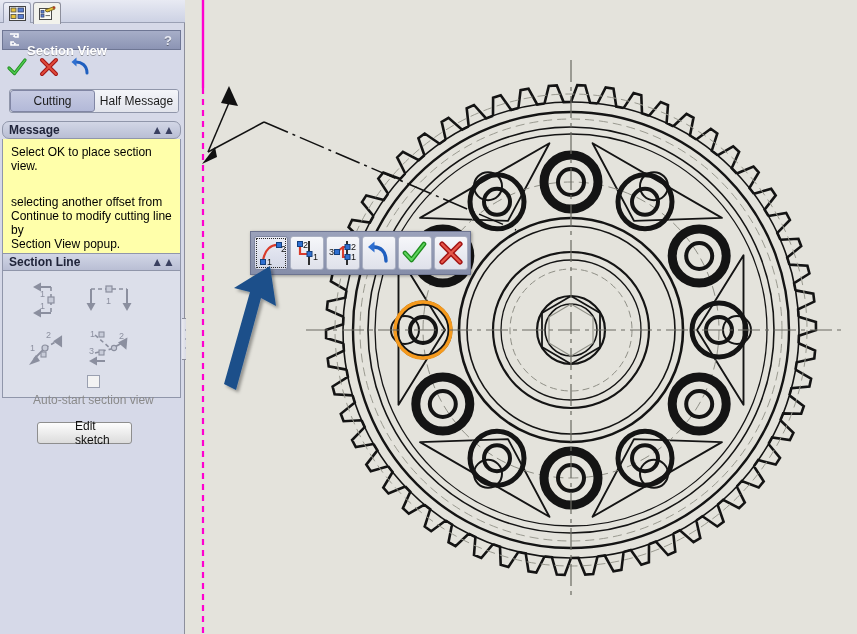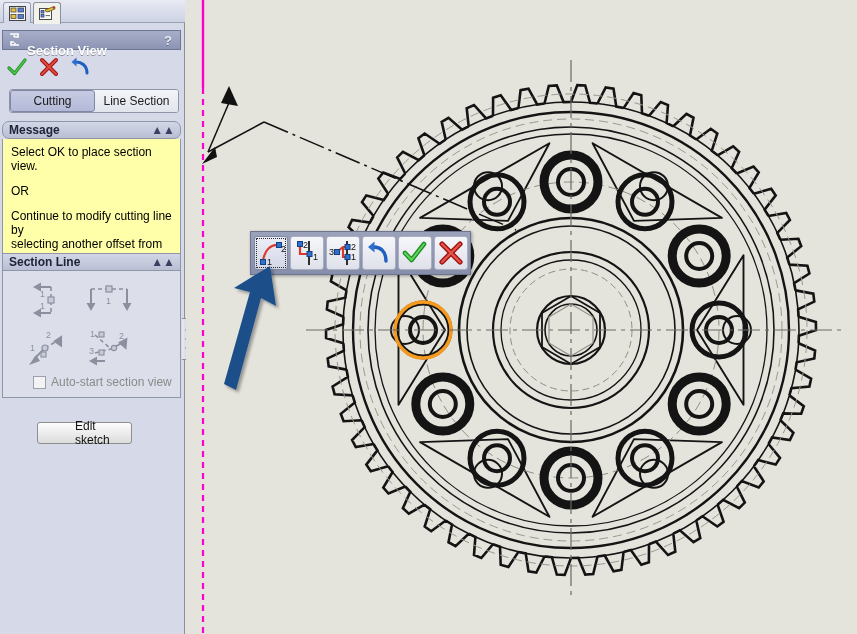--- a/index.html
+++ b/index.html
@@ -109,21 +109,21 @@
     position:absolute;left:0;top:4px;width:177px;height:94px;
   }
   .cl-icon{position:absolute;width:56px;height:42px;opacity:.55;}
   .cl-i1{left:18px;top:4px;}
   .cl-i2{left:78px;top:4px;}
   .cl-i3{left:18px;top:52px;}
   .cl-i4{left:78px;top:52px;}
   .cl-check{
     position:absolute;left:30px;top:104px;
     display:flex;align-items:center;gap:5px;
-    color:#8a8a8a;font-size:12px;
+    color:#8a8a8a;font-size:12px;flex-direction:column;
   }
   .cb{
     width:13px;height:13px;background:#f3f3f3;
     border:1px solid #9aa0b0;box-sizing:border-box;display:block;
   }
 
   
   .edit-sketch{
     position:absolute;left:37px;top:422px;width:95px;height:22px;
     background:linear-gradient(#fdfdfd,#dcdcdc);
@@ -233,34 +233,33 @@
         <path d="M4 4 L18 18 M18 4 L4 18" stroke="#e04a3a" stroke-width="1.8" stroke-linecap="round"></path>
       </svg>
       <svg class="pm-act" viewBox="0 0 22 22">
         <path d="M17 17 C17 9 11 6 6 6" fill="none" stroke="#1f5fbf" stroke-width="3" stroke-linecap="round"></path>
         <path d="M6.5 1.5 L6.5 10.5 L1.5 6 Z" fill="#2f6fd0"></path>
       </svg>
     </div>
 
     <div class="seg">
       <div class="seg-btn on">Cutting</div>
-      <div class="seg-btn off">Line Section</div>
+      <div class="seg-btn off">Half Message</div>
     </div>
 
     <div class="grp-head" id="msgHead">
       <span>Message</span>
       <span class="grp-chev">▲▲</span>
     </div>
     <div class="grp-body" id="msgBody">
       <div class="msg-line">Select OK to place section view.</div>
       <div class="msg-gap"></div>
-      <div class="msg-line">OR</div>
       <div class="msg-gap"></div>
+      <div class="msg-line">selecting another offset from</div>
       <div class="msg-line">Continue to modify cutting line by</div>
-      <div class="msg-line">selecting another offset from</div>
       <div class="msg-line">Section View popup.</div>
     </div>
 
     <div class="grp-head" id="clHead">
       <span>Section Line</span>
       <span class="grp-chev">▲▲</span>
     </div>
     <div class="grp-body" id="clBody">
       <div class="cl-grid">
 

